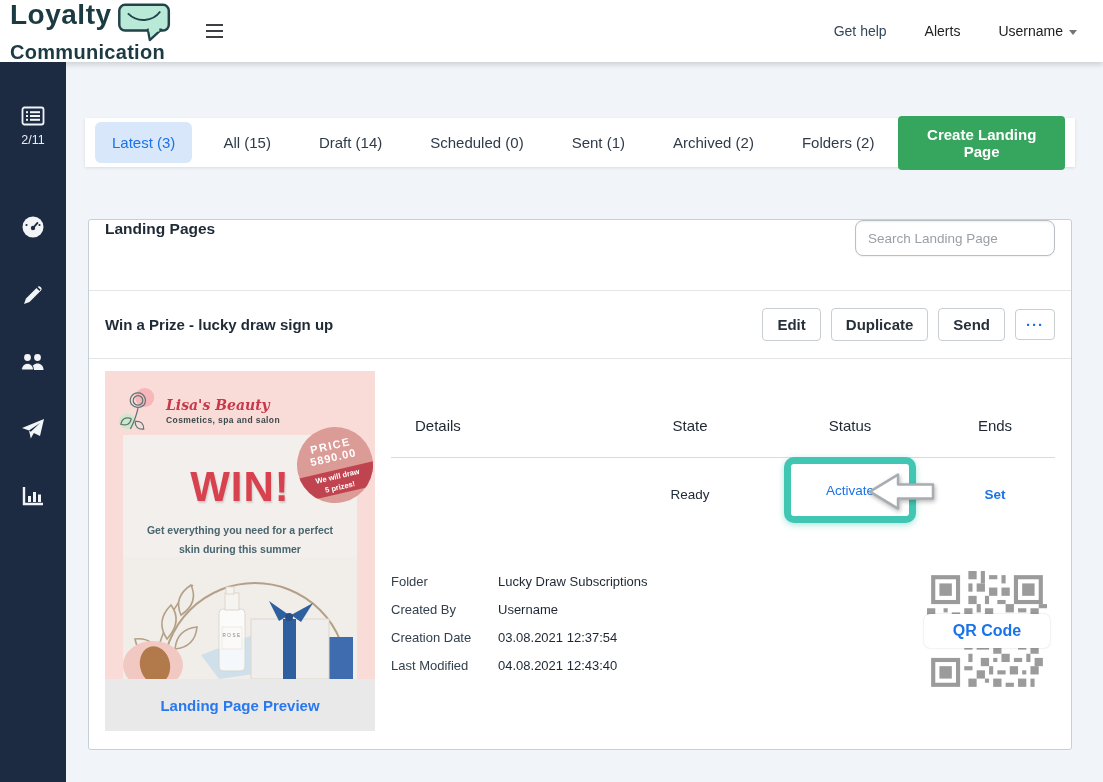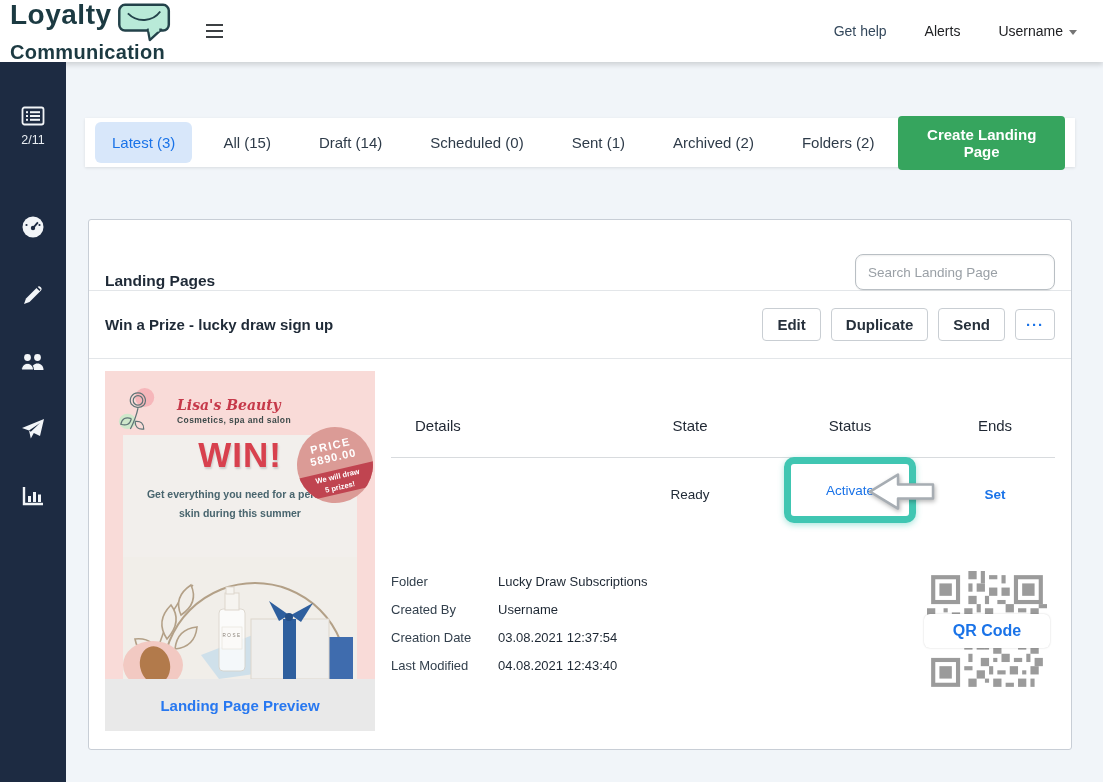--- a/index.html
+++ b/index.html
@@ -37,43 +37,43 @@
 
   .tabbar { position:absolute; left:19px; top:56px; width:990px; height:49px; background:#fff; border-radius:0;
             box-shadow:0 1px 3px rgba(0,0,0,.10); display:flex; align-items:center; padding:0 5px; }
   .tab { font-size:15px; color:#2e3b49; padding:12px 17px; cursor:pointer; white-space:nowrap; margin:0 7px; }
   .tab.active { background:#d8e7fa; color:#1a73e8; border-radius:6px; margin:0 7px 0 5px; }
   .create-btn { margin-left:auto; margin-right:5px; background:#36a55e; color:#fff; border:none; border-radius:4px;
                 font-family:inherit; font-size:15px; font-weight:bold; padding:10px 14px; cursor:pointer; }
 
   .card { position:absolute; left:22px; top:157px; width:984px; height:531px; background:#fff;
           border:1px solid #c8ced6; border-radius:3px; display:flex; flex-direction:column; }
-  .panel-head { height:71px; display:flex; align-items:flex-end; padding:0 16px; border-bottom:1px solid #e3e6e9; }
+  .panel-head { height:71px; display:flex; align-items:flex-start; padding:0 16px; border-bottom:1px solid #e3e6e9; }
   .panel-title { font-size:15.5px; font-weight:bold; color:#1f2a37; }
   .search { margin-left:auto; width:200px; height:36px; border:1px solid #b9bfc4; border-radius:8px; padding:0 12px;
             font-family:inherit; font-size:13.5px; color:#333; box-shadow:inset 0 1px 2px rgba(0,0,0,.07), 0 1px 1px rgba(0,0,0,.05); }
   .search::placeholder { color:#9aa0a6; }
 
   .item-head { height:68px; display:flex; align-items:center; padding:0 16px; border-bottom:1px solid #e3e6e9; }
   .item-title { font-size:15px; font-weight:bold; color:#1f2a37; }
   .actions { margin-left:auto; display:flex; gap:10px; align-items:center; }
   .act-btn { background:#fff; border:1px solid #c9ced3; border-radius:4px; font-family:inherit; font-size:15px;
              font-weight:bold; color:#27313c; padding:7px 14px; cursor:pointer; }
   .act-btn.more { color:#1a73e8; font-size:15px; letter-spacing:1px; padding:7px 10px; line-height:15px; }
 
   .item-body { flex:1; display:flex; padding:12px 16px 16px; }
 
   
   .preview { width:270px; }
   .pv-pink { position:relative; height:308px; background:#f9dbd8; overflow:hidden; }
-  .pv-brand { position:absolute; top:14px; left:12px; display:flex; align-items:center; gap:18px; z-index:3; }
+  .pv-brand { position:absolute; top:14px; left:12px; display:flex; align-items:center; gap:7px; z-index:3; }
   .pv-brand-name { font-family:"DejaVu Serif", serif; font-style:italic; font-weight:bold; font-size:14px; color:#c6394a; }
   .pv-brand-tag { font-size:8.5px; color:#3d4a4a; letter-spacing:.4px; margin-top:2px; font-weight:bold; }
   .pv-inner { position:absolute; left:18px; right:18px; top:64px; bottom:0; background:#f2efec; }
-  .pv-headline { text-align:center; font-size:35px; font-weight:bold; color:#d8414e;
+  .pv-headline { margin-top:28px; text-align:center; font-size:42px; font-weight:bold; color:#d8414e;
                  letter-spacing:1px; text-shadow:1px 2px 2px rgba(0,0,0,.15); }
   .pv-sub { margin:10px auto 0; width:190px; text-align:center; font-size:10.5px; font-weight:bold;
             color:#49656e; line-height:1.8; }
   .pv-illu { position:absolute; left:0; right:0; bottom:0; height:122px; }
   .pv-badge { position:absolute; top:56px; right:2px; width:76px; height:76px; border-radius:50%;
               background:#db9b96; overflow:hidden; transform:rotate(-13deg); z-index:4; text-align:center;
               color:#fff; }
   .pv-badge .b1 { margin-top:12px; font-size:11px; font-weight:bold; letter-spacing:1.5px; }
   .pv-badge .b2 { font-size:11px; font-weight:bold; letter-spacing:1px; }
   .pv-badge .band { position:absolute; left:-6px; right:-6px; top:43px; height:24px; background:#c04450;

